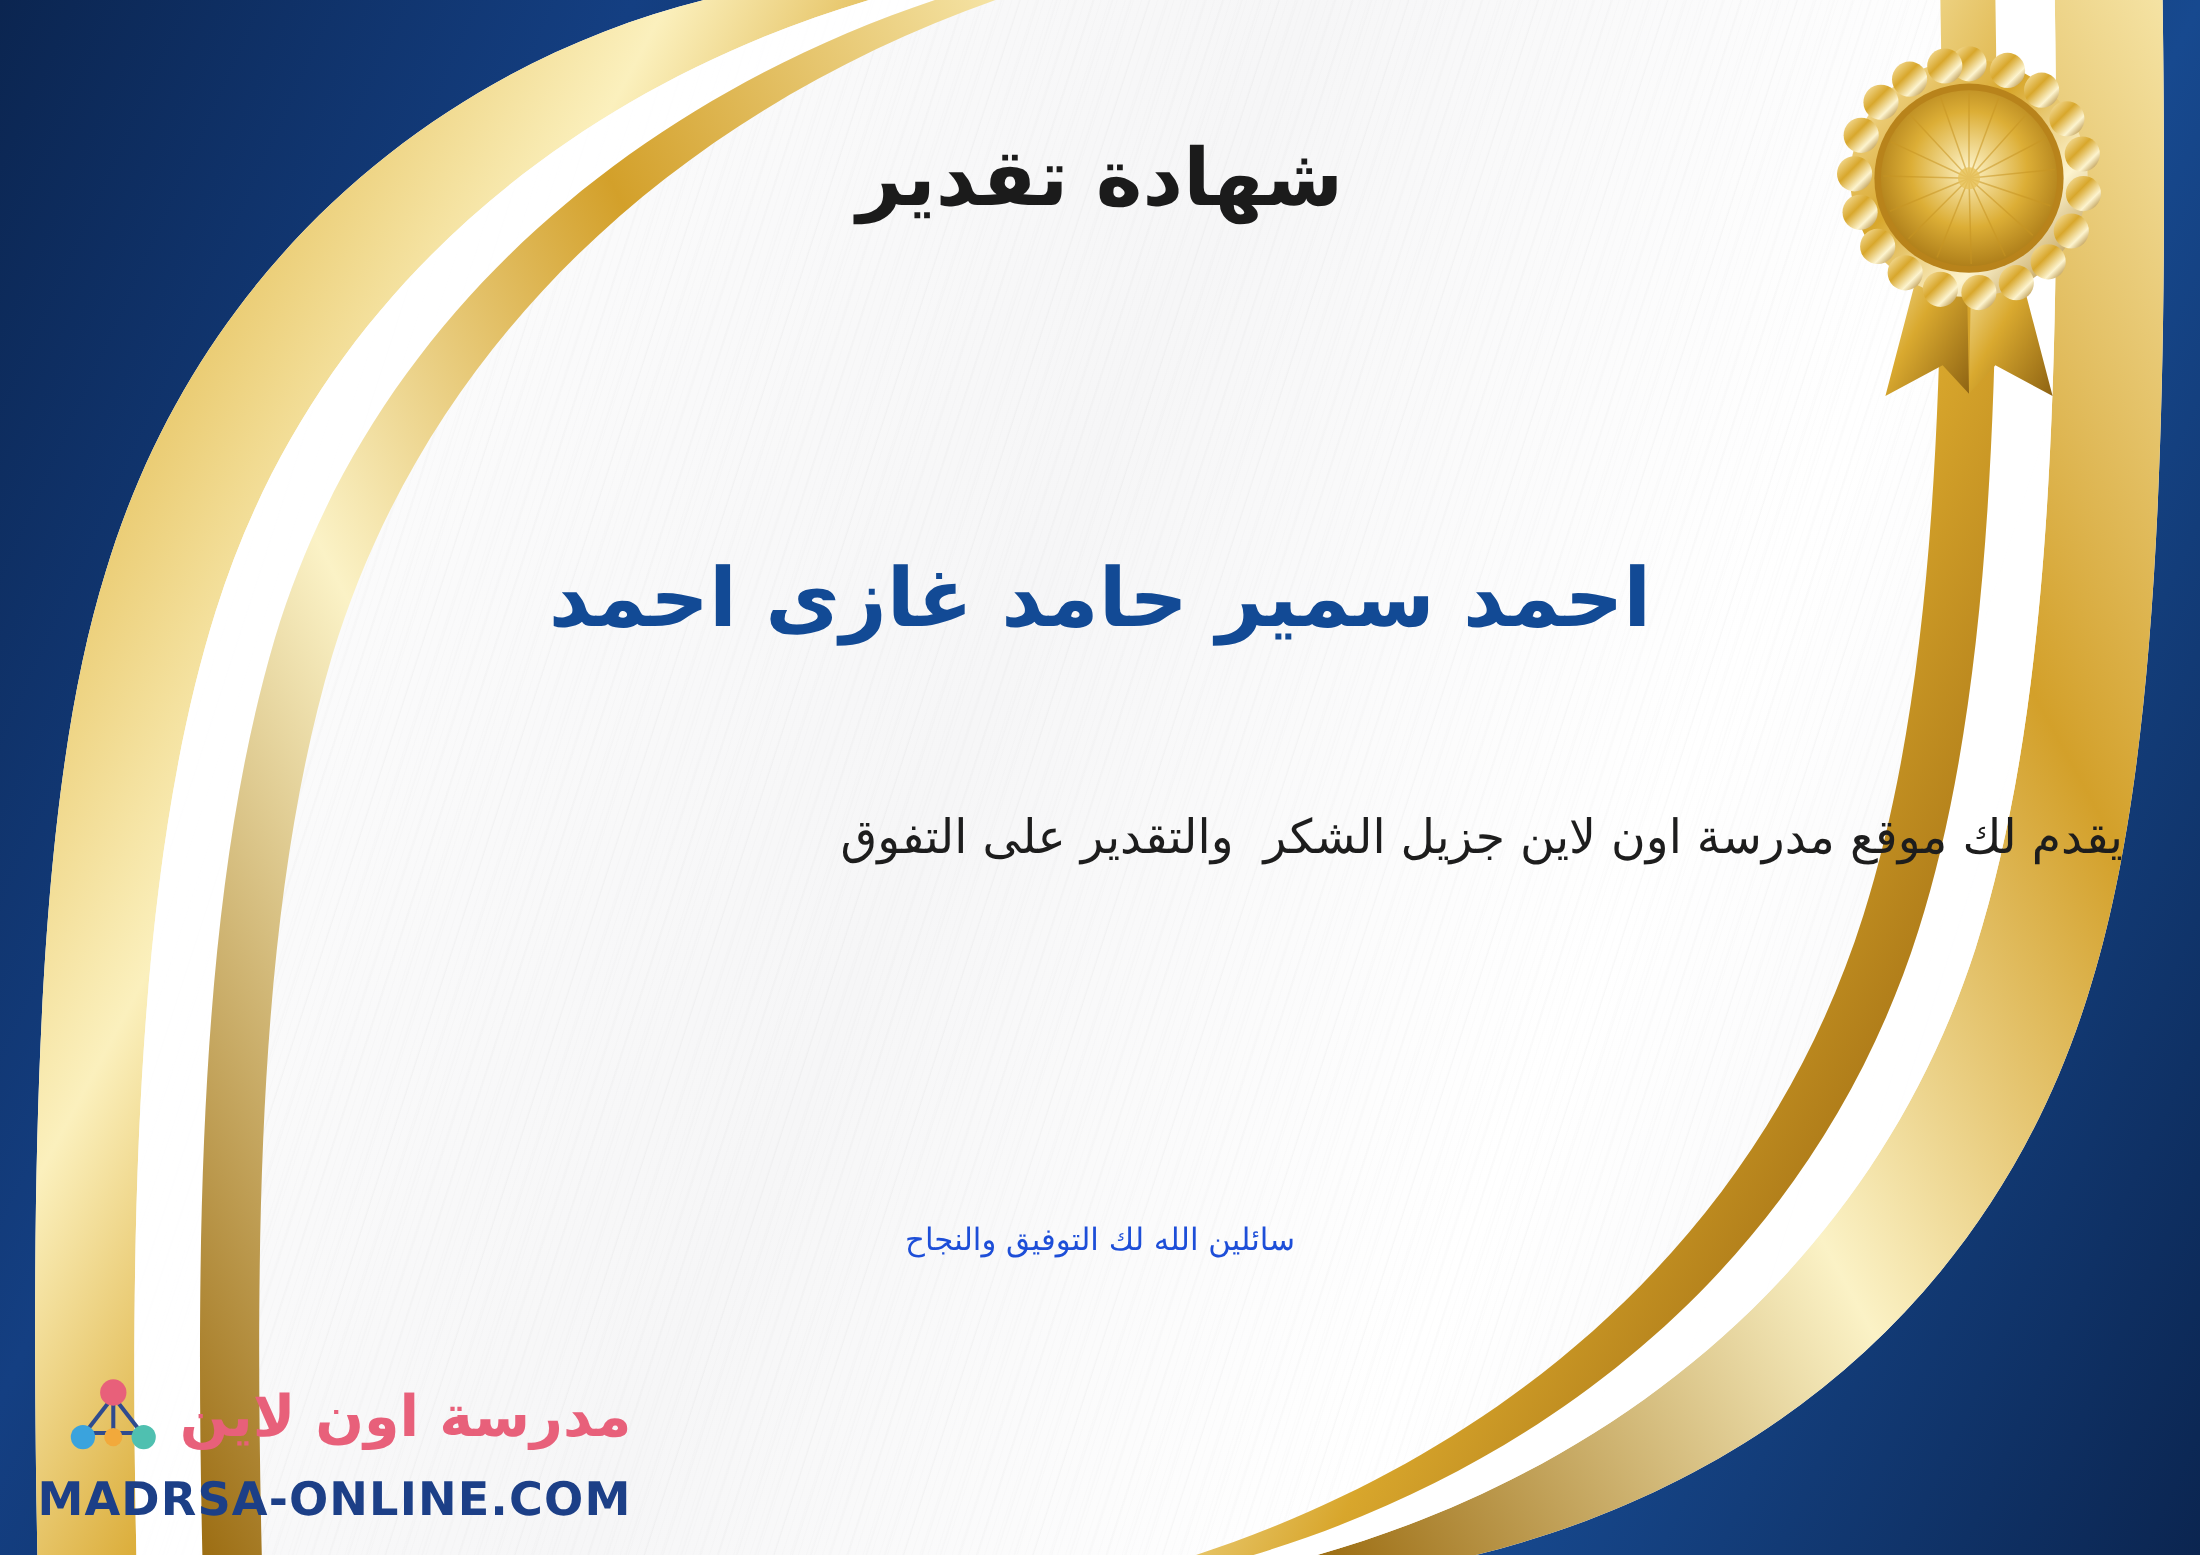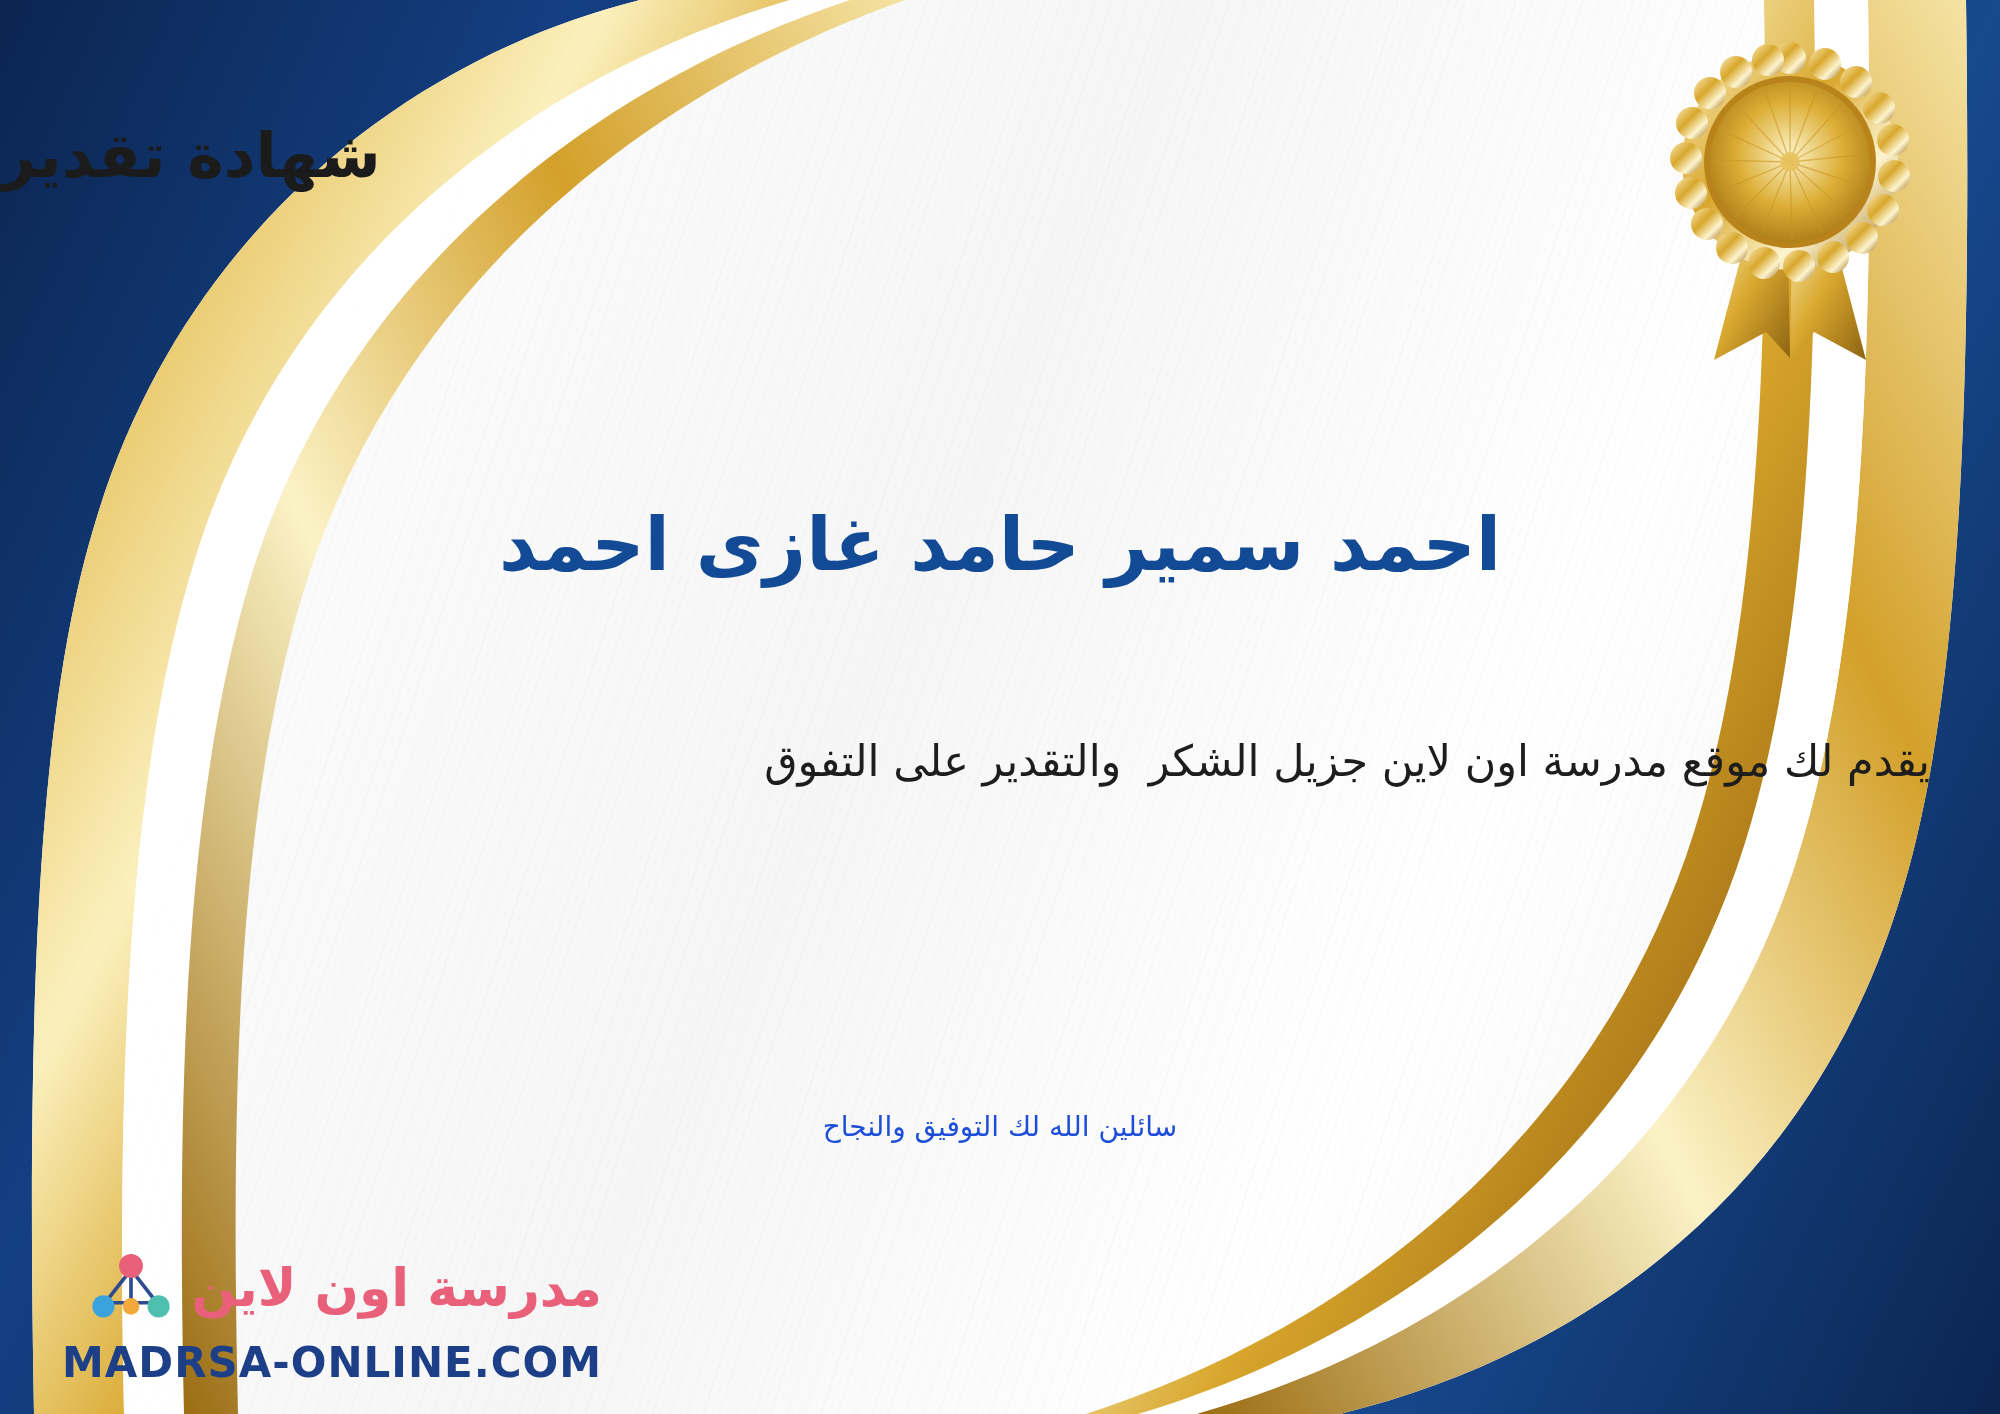--- a/index.html
+++ b/index.html
@@ -56,22 +56,22 @@
     position: absolute;
     inset: 0;
     z-index: 5;
   }
 
   .cert-title {
     position: absolute;
     top: 120px;
     left: 0;
     right: 0;
-    text-align: left;
-    font-size: 62px;
+    text-align: center;
+    font-size: 72px;
     font-weight: 700;
     color: #1b1b1b;
     letter-spacing: 0px;
     line-height: 1.15;
   }
 
   .student-name {
     position: absolute;
     top: 500px;
     left: 0;
@@ -132,21 +132,20 @@
   
   .brand {
     position: absolute;
     bottom: 28px;
     left: 34px;
     z-index: 8;
     display: flex;
     flex-direction: column;
     align-items: flex-start;
     direction: rtl;
-    padding-left: 28px;
   }
   .brand-row {
     display: flex;
     align-items: center;
     gap: 14px;
   }
   .brand-ar {
     font-size: 52px;
     font-weight: 700;
     color: #e8607a;

